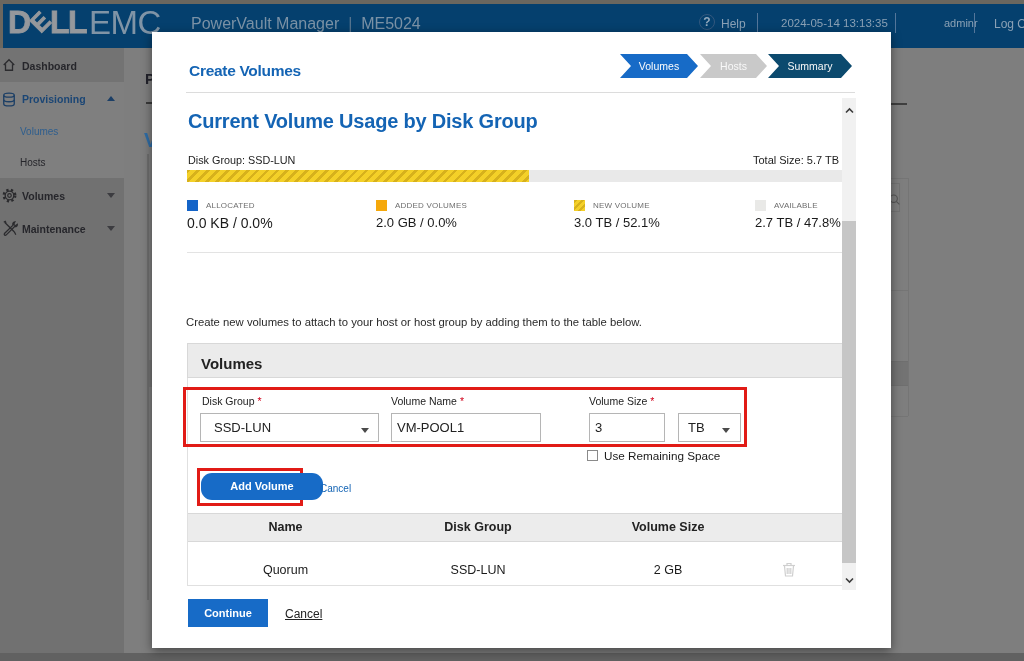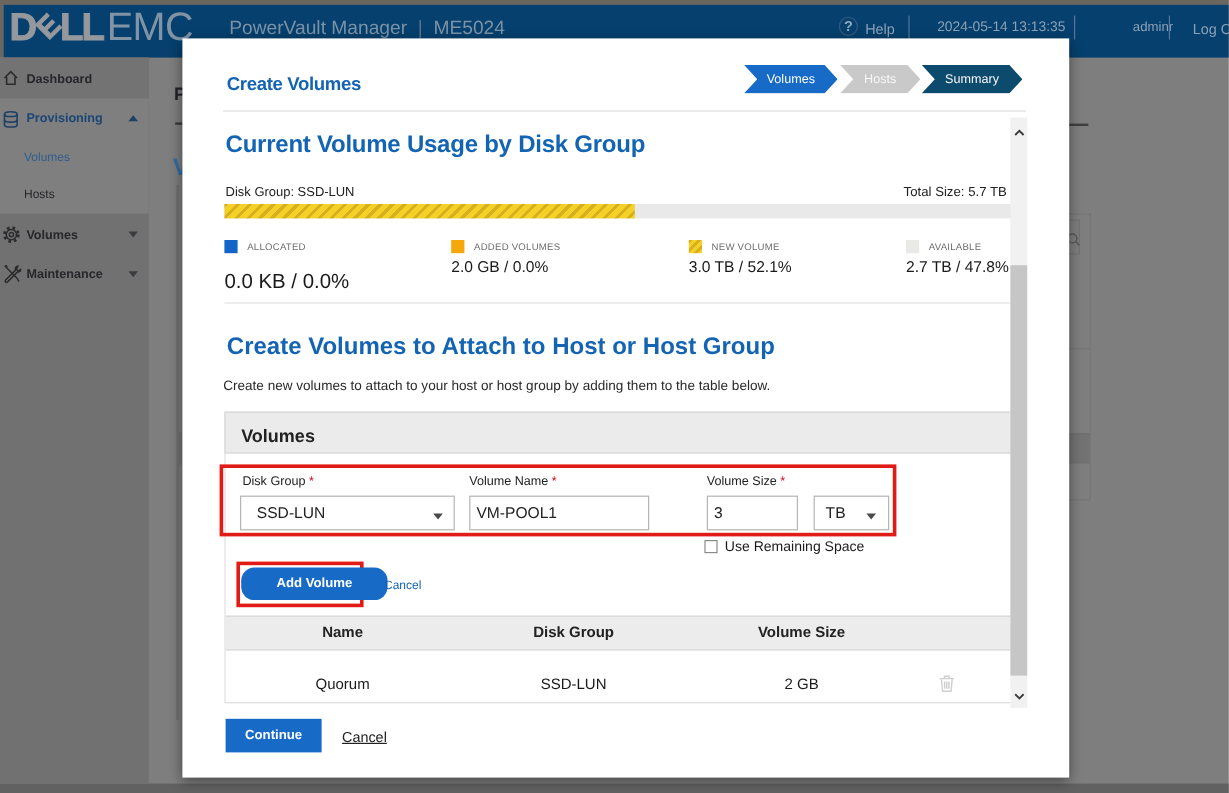--- a/index.html
+++ b/index.html
@@ -110,36 +110,35 @@
 
   <div class="abs" style="left:36px;top:122px;font-size:10.8px;color:#222;">Disk Group: SSD-LUN</div>
   <div class="abs" style="left:485px;top:122px;width:202px;text-align:right;font-size:11px;color:#222;">Total Size: 5.7 TB</div>
 
   <div class="abs" style="left:35px;top:138px;width:656px;height:12px;background:#e9e9e9;">
     <div style="width:342px;height:12px;background:repeating-linear-gradient(135deg,#d7b11c 0 2.6px,#f4d028 2.6px 7px);"></div>
   </div>
 
   <div class="abs" style="left:35px;top:168px;width:10.5px;height:10.5px;background:#1464c8;"></div>
   <div class="abs" style="left:54px;top:169px;font-size:8px;color:#6e6e6e;letter-spacing:0.2px;">ALLOCATED</div>
-  <div class="abs" style="left:35px;top:193px;font-size:17px;color:#1a1a1a;">0.0 KB / 0.0%</div>
+  <div class="abs" style="left:35px;top:183px;font-size:14px;color:#1a1a1a;">0.0 KB / 0.0%</div>
 
   <div class="abs" style="left:224px;top:168px;width:10.5px;height:10.5px;background:#f5a80b;"></div>
   <div class="abs" style="left:243px;top:169px;font-size:8px;color:#6e6e6e;letter-spacing:0.2px;">ADDED VOLUMES</div>
   <div class="abs" style="left:224px;top:183px;font-size:13px;color:#1a1a1a;">2.0 GB / 0.0%</div>
 
   <div class="abs" style="left:422px;top:168px;width:10.5px;height:10.5px;background:repeating-linear-gradient(135deg,#d7b11c 0 2.2px,#f4d028 2.2px 5.2px);"></div>
   <div class="abs" style="left:441px;top:169px;font-size:8px;color:#6e6e6e;letter-spacing:0.2px;">NEW VOLUME</div>
   <div class="abs" style="left:422px;top:183px;font-size:13px;color:#1a1a1a;">3.0 TB / 52.1%</div>
 
   <div class="abs" style="left:603px;top:168px;width:10.5px;height:10.5px;background:#e9e9e7;"></div>
   <div class="abs" style="left:622px;top:169px;font-size:8px;color:#6e6e6e;letter-spacing:0.2px;">AVAILABLE</div>
   <div class="abs" style="left:603px;top:183px;font-size:13px;color:#1a1a1a;">2.7 TB / 47.8%</div>
 
   <div class="abs" style="left:35px;top:220px;width:656px;height:1px;background:#e3e3e3;"></div>
-  <div class="abs" style="left:37px;top:246px;font-size:20px;font-weight:bold;color:#1464b4;">Create Volumes to Attach to Host or Host Group</div>
   <div class="abs" style="left:34px;top:284px;font-size:11.3px;color:#2a2a2a;">Create new volumes to attach to your host or host group by adding them to the table below.</div>
 
   <div class="abs" style="left:35px;top:311px;width:663px;height:243px;border:1px solid #e0e0e0;"></div>
   <div class="abs" style="left:35px;top:311px;width:663px;height:35px;background:#ebebeb;border:1px solid #d8d8d8;"></div>
   <div class="abs" style="left:49px;top:323px;font-size:15px;font-weight:bold;color:#222;">Volumes</div>
 
   <div class="abs" style="left:31px;top:355px;width:564px;height:60px;border:3px solid #e11b16;"></div>
 
   <div class="abs" style="left:50px;top:363px;font-size:10.5px;color:#222;">Disk Group <span style="color:#d0021b;">*</span></div>
   <div class="abs" style="left:239px;top:363px;font-size:10.5px;color:#222;">Volume Name <span style="color:#d0021b;">*</span></div>

